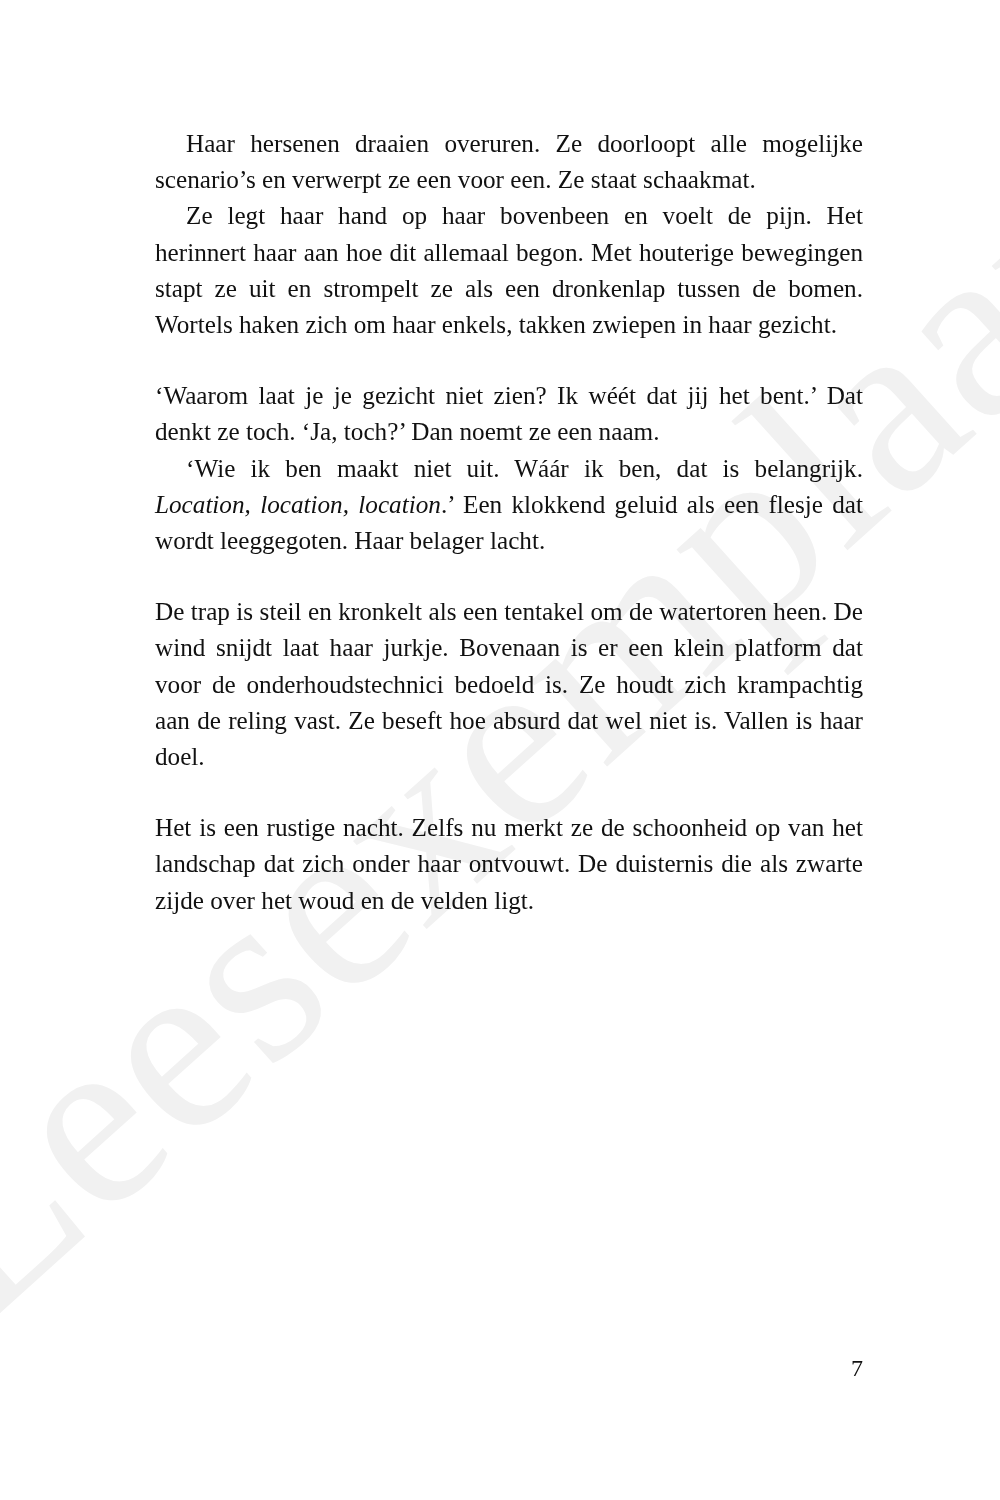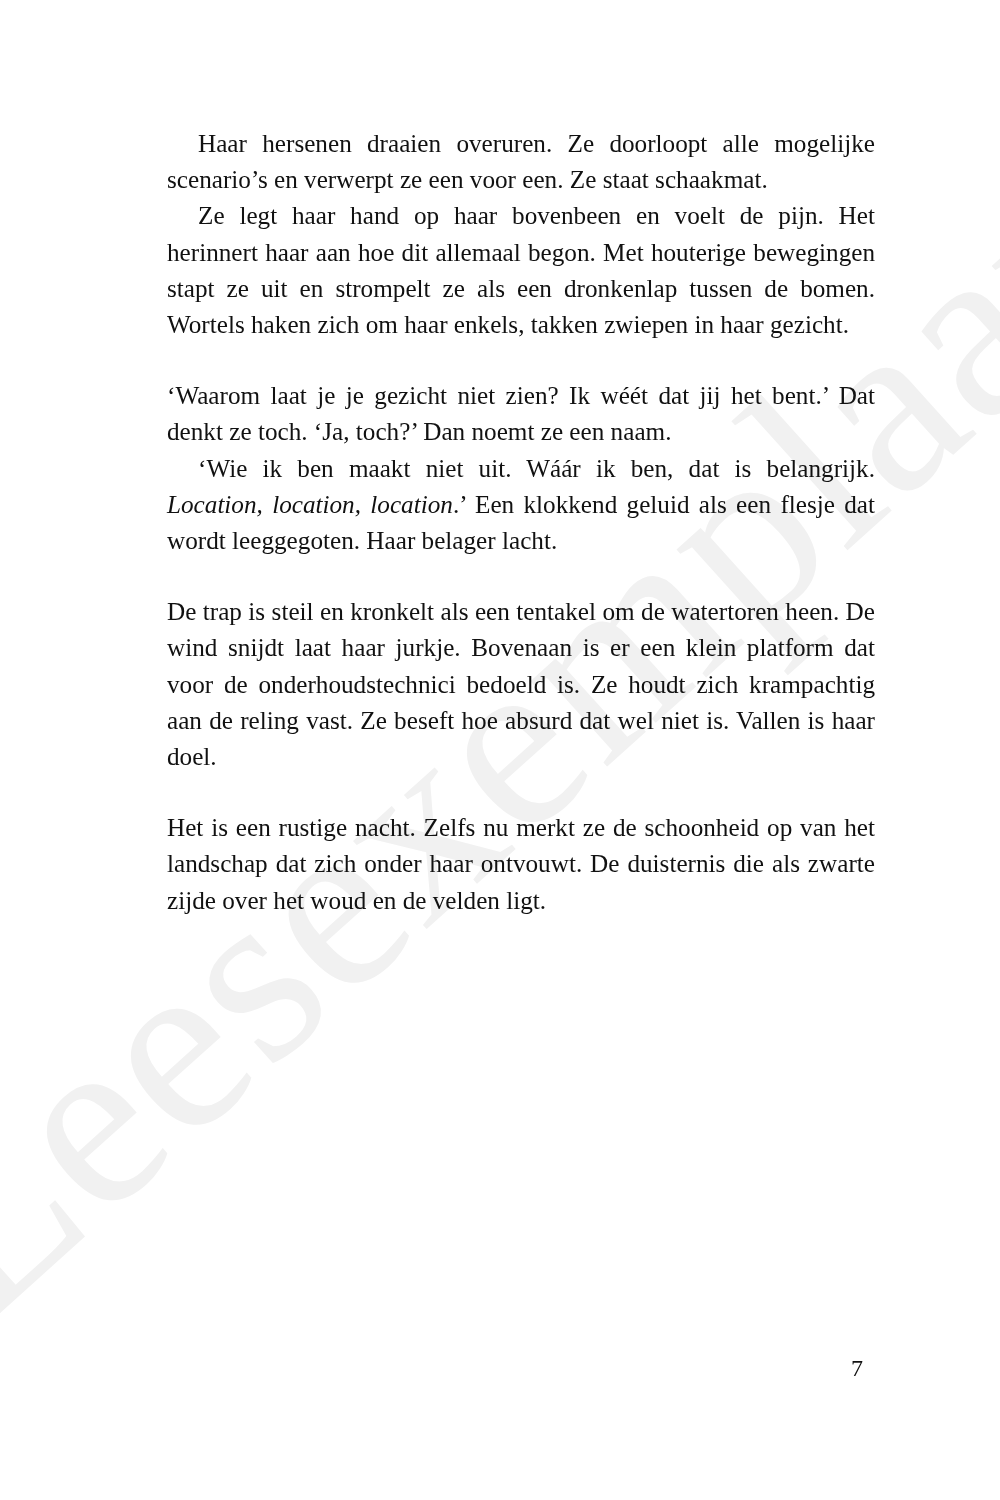--- a/index.html
+++ b/index.html
@@ -49,21 +49,20 @@
     user-select: none;
   }
 
   
   .text-column {
     position: absolute;
     left: 155px;
     top: 126px;
     width: 708px;
     z-index: 2;
-    margin-left: 12px;
   }
 
   .para {
     margin: 0;
     font-size: 25.2px;
     line-height: 36.2px;
     text-align: justify;
     text-justify: inter-word;
     hyphens: manual;
     -webkit-hyphens: manual;

